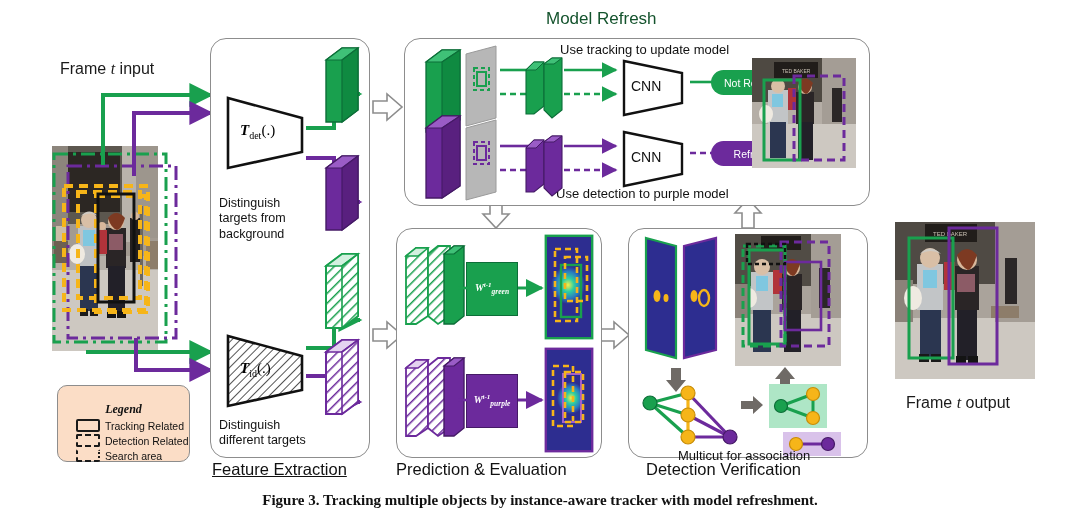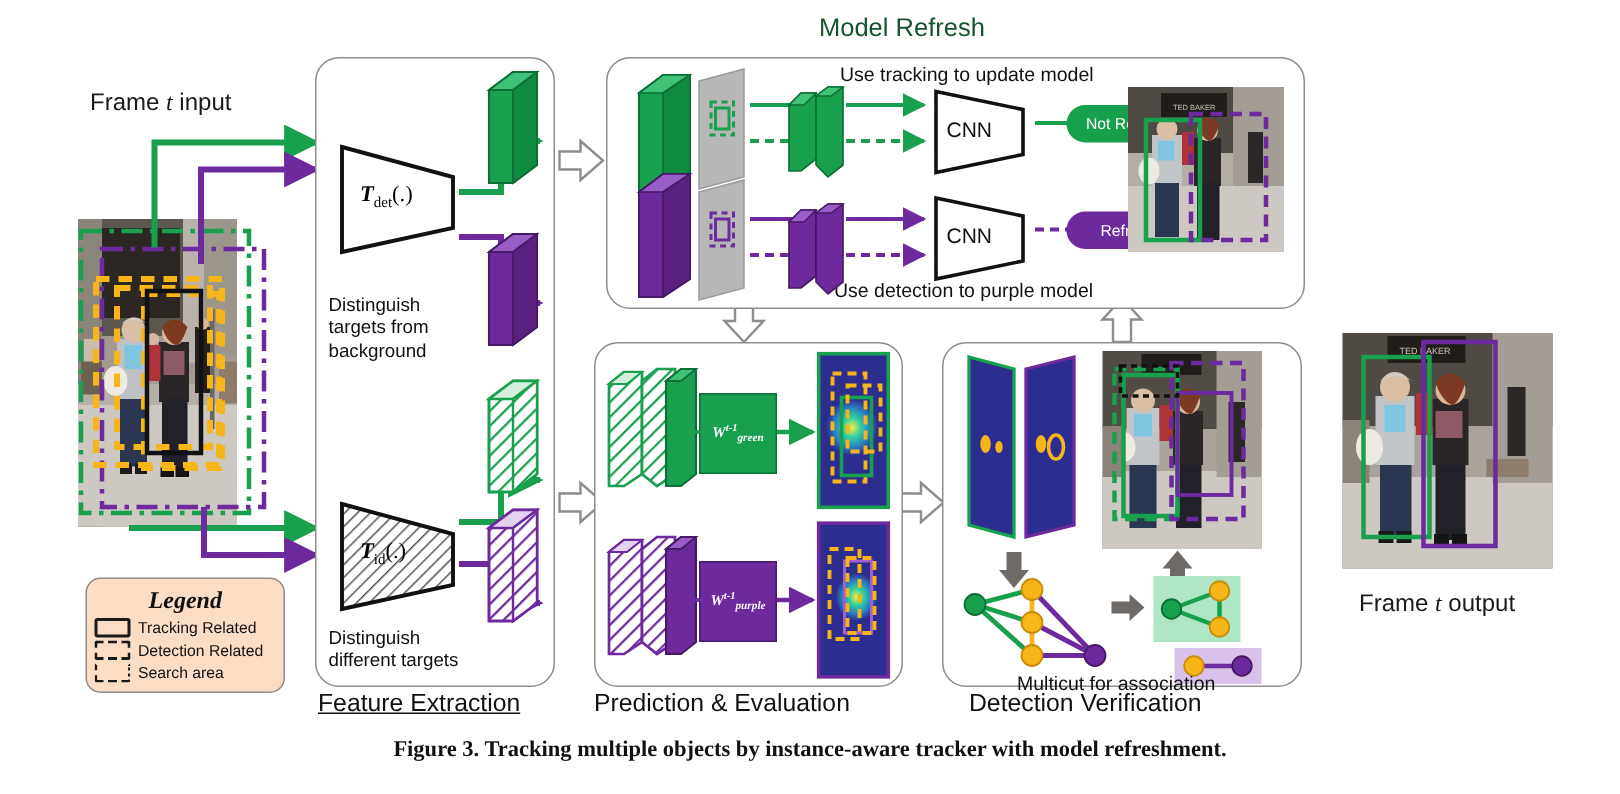--- a/index.html
+++ b/index.html
@@ -7,22 +7,22 @@
   #fig{position:relative;width:1080px;height:529px;overflow:hidden;background:#fff;}
   .abs{position:absolute;}
   .panel{position:absolute;border:1.6px solid #8d8d8d;border-radius:16px;background:#fff;box-sizing:border-box;}
   .ttl{position:absolute;font-size:17px;color:#14532d;white-space:nowrap;}
   .lbl{position:absolute;font-size:12.5px;color:#111;white-space:nowrap;line-height:1.22;}
   .secttl{position:absolute;font-size:16.5px;color:#111;white-space:nowrap;}
   .imgbox{position:absolute;overflow:hidden;background:#9a938c;}
   .cap{position:absolute;left:0;width:1080px;text-align:center;font-family:"Liberation Serif",serif;font-size:15px;color:#111;}
   svg{display:block;overflow:visible;}
   .legendbox{position:absolute;background:#fbddc6;border:1.4px solid #8d8d8d;border-radius:10px;box-sizing:border-box;}
-  .legtitle{font-family:"Liberation Serif",serif;font-style:italic;font-weight:bold;font-size:16px;text-align:center;color:#111;padding-top:6px;}
-  .legrow{display:flex;align-items:center;gap:5px;padding-left:5px;margin-top:2px;font-size:10.5px;color:#111;}
+  .legtitle{font-family:"Liberation Serif",serif;font-style:italic;font-weight:bold;font-size:12px;text-align:center;color:#111;padding-top:16px;}
+  .legrow{display:flex;align-items:center;gap:5px;padding-left:18px;margin-top:2px;font-size:10.5px;color:#111;}
   .legsw{width:24px;height:13px;box-sizing:border-box;flex:none;}
   .sw1{border:2px solid #1a1a1a;border-radius:2px;}
   .sw2{border:2px dashed #1a1a1a;border-radius:2px;}
   .sw3{border:2px dashed #1a1a1a;border-radius:2px;border-top-color:transparent;border-right-style:dotted;}
   .cnnlabel{position:absolute;font-size:14px;color:#111;}
   .pill{position:absolute;border-radius:999px;display:flex;align-items:center;justify-content:center;color:#fff;font-size:10.5px;}
   .pillG{background:#19a04e;}
   .pillP{background:#6c2a9c;}
   .wbox{position:absolute;display:flex;align-items:center;justify-content:center;}
   .wtxt{font-family:"Liberation Serif",serif;font-style:italic;font-weight:bold;color:#fff;font-size:10px;line-height:1;}

